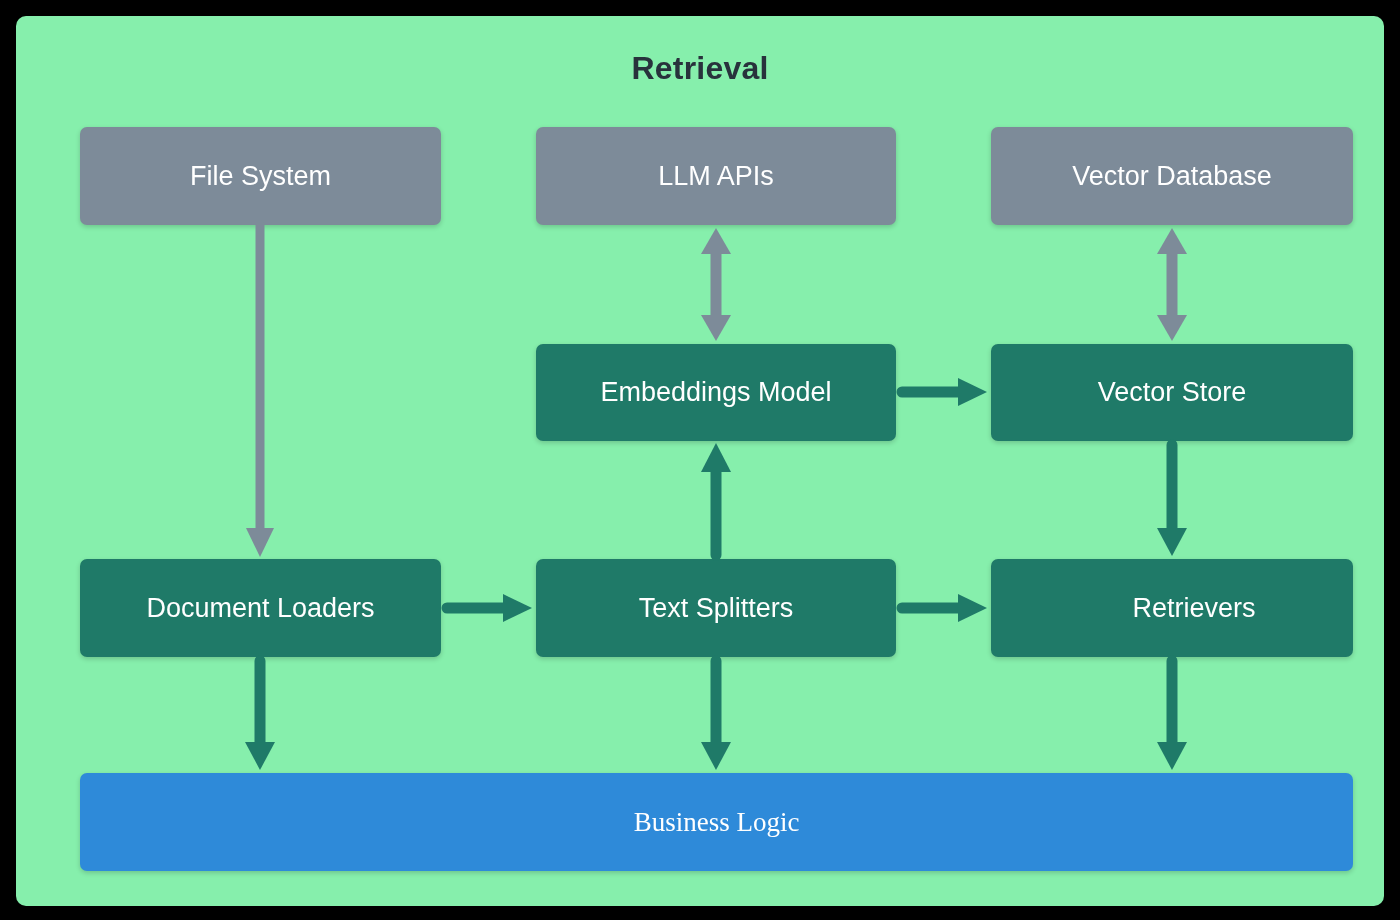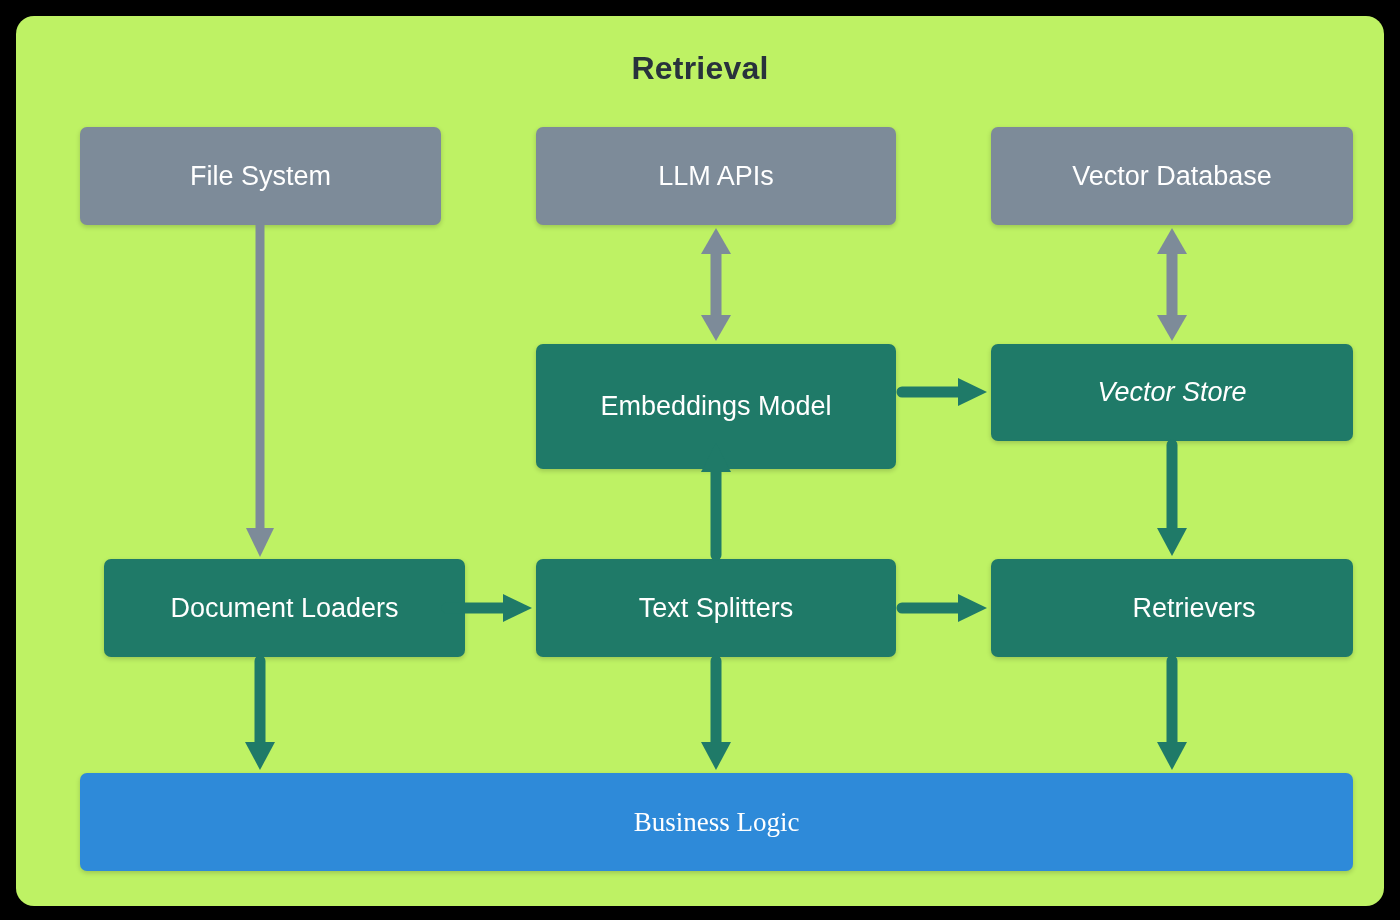--- a/index.html
+++ b/index.html
@@ -6,22 +6,22 @@
   html, body {
     width:1400px; height:920px;
     background:#000000;
     font-family:"Liberation Sans", sans-serif;
     overflow:hidden;
   }
   #canvas {
     position:absolute;
     left:16px; top:16px;
     width:1368px; height:890px;
-    background:#bef264;
-    border-radius:18px;
+    background:#86efac;
+    border-radius:10px;
   }
   .title {
     position:absolute;
     left:0; top:34px;
     width:100%;
     text-align:center;
     font-size:32px;
     font-weight:bold;
     color:#28323c;
     letter-spacing:0.2px;
@@ -56,28 +56,28 @@
   <div class="node gray" style="left:64px;top:111px;width:361px;height:98px;">
       <span>File System</span>
     </div>
   <div class="node gray" style="left:975px;top:111px;width:362px;height:98px;">
       <span>Vector Database</span>
     </div>
   <div class="node gray" style="left:520px;top:111px;width:360px;height:98px;">
       <span>LLM APIs</span>
     </div>
 
-  <div class="node green" style="left:520px;top:328px;width:360px;height:125px;">
+  <div class="node green" style="left:520px;top:328px;width:360px;height:97px;">
       <span>Embeddings Model</span>
     </div>
-  <div class="node green" style="left:975px;top:328px;width:362px;height:97px;font-style:italic;">
+  <div class="node green" style="left:975px;top:328px;width:362px;height:97px;">
       <span>Vector Store</span>
     </div>
 
-  <div class="node green" style="left:64px;top:543px;width:361px;height:98px;margin-left:24px;">
+  <div class="node green" style="left:64px;top:543px;width:361px;height:98px;">
       <span>Document Loaders</span>
     </div>
   <div class="node green" style="left:520px;top:543px;width:360px;height:98px;">
       <span>Text Splitters</span>
     </div>
   <div class="node green" style="left:975px;top:543px;width:362px;height:98px;padding-left:44px;">
       <span>Retrievers</span>
     </div>
 
   <div class="node blue" style="left:64px;top:757px;width:1273px;height:98px;font-family:Liberation Serif, serif;">

